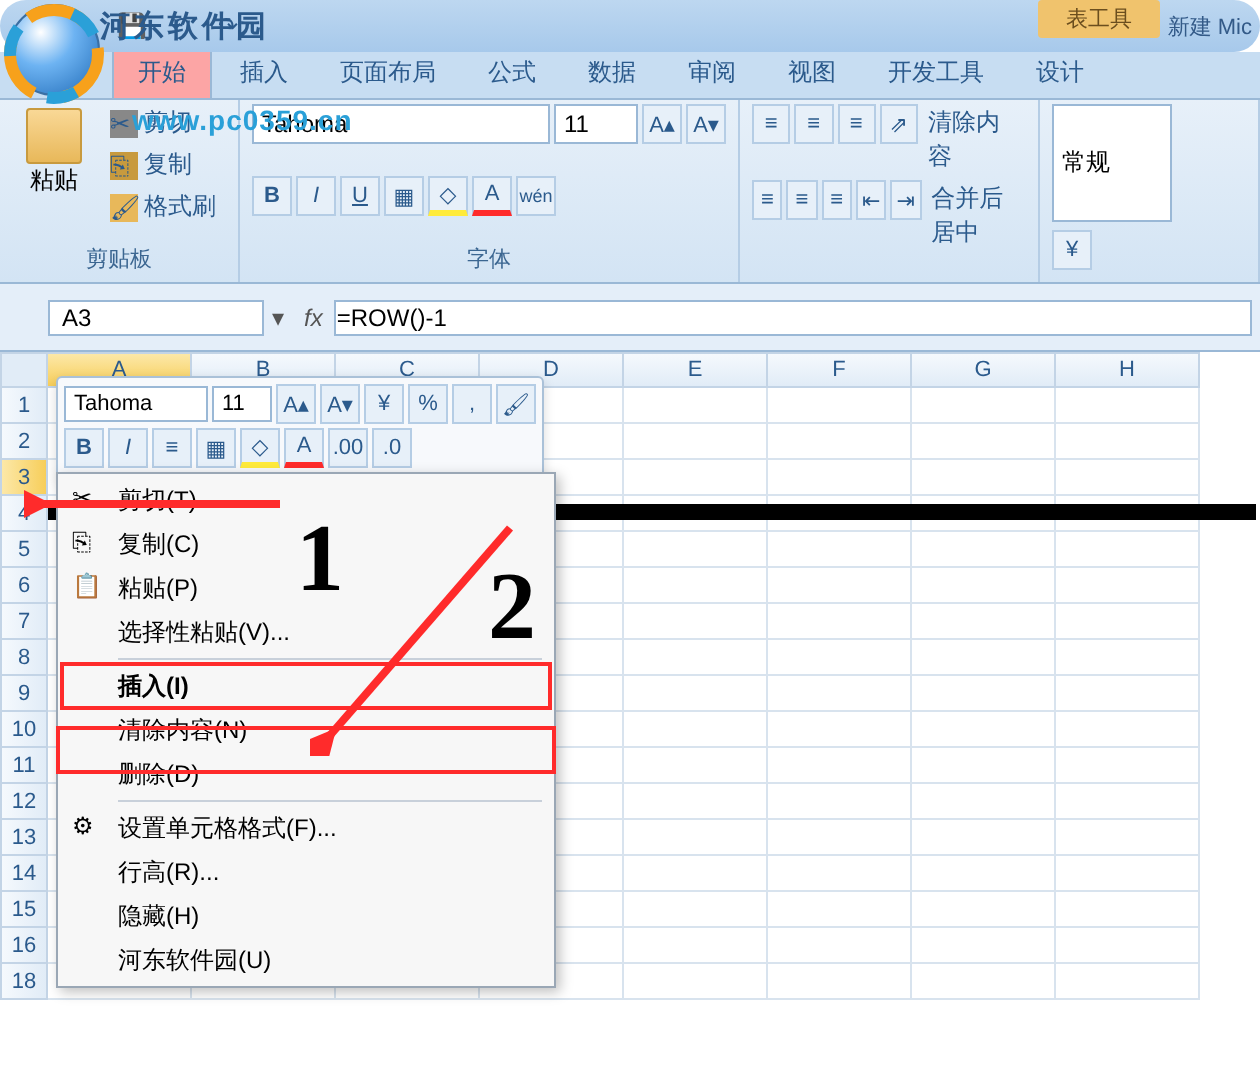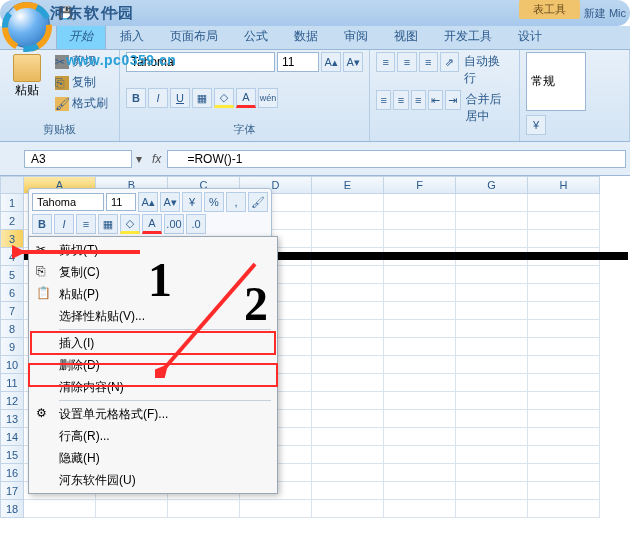--- a/index.html
+++ b/index.html
@@ -5,21 +5,21 @@
 *{margin:0;padding:0;box-sizing:border-box;font-family:Tahoma,"Microsoft YaHei",sans-serif;font-size:12px;}
 body{background:#fff;width:630px;height:544px;overflow:hidden;position:relative;}
 .titlebar{height:26px;background:linear-gradient(#bdd7f0,#a7c9eb);display:flex;align-items:center;position:relative;border-radius:13px;}
 .orb{width:46px;height:46px;border-radius:50%;background:radial-gradient(circle at 35% 30%,#fff,#6db3f2 40%,#1e69b5);position:absolute;left:4px;top:2px;z-index:10;border:1px solid #3b6fa3;}
 .qat{margin-left:56px;display:flex;gap:4px;}
 .qat-btn{width:20px;height:20px;border:1px solid transparent;display:flex;align-items:center;justify-content:center;color:#2b5a8c;}
 .contextual{position:absolute;right:50px;top:0;background:#f0c36d;padding:2px 14px;font-size:11px;color:#6b4e1e;border-radius:2px;}
 .doc-name{position:absolute;right:4px;top:6px;color:#335a88;font-size:11px;}
 .tabs{height:24px;background:#c7ddf2;display:flex;align-items:flex-end;padding-left:56px;gap:2px;border-bottom:1px solid #9ab8d6;}
 .tab{padding:4px 12px;color:#2b5a8c;cursor:pointer;}
-.tab.active{background:#7dd3fc;border:1px solid #9ab8d6;border-bottom:none;border-radius:3px 3px 0 0;font-style:italic;}
+.tab.active{background:#fca5a5;border:1px solid #9ab8d6;border-bottom:none;border-radius:3px 3px 0 0;}
 .watermark{position:absolute;left:66px;top:52px;color:#2aa0d8;font-weight:bold;font-size:14px;z-index:5;letter-spacing:0.5px;}
 .ribbon{height:92px;background:linear-gradient(#e7f0f9,#d3e4f4);display:flex;border-bottom:1px solid #9ab8d6;}
 .group{border-right:1px solid #b5cde5;padding:2px 6px;display:flex;flex-direction:column;justify-content:space-between;}
 .group-title{text-align:center;font-size:11px;color:#3b6691;padding:2px 0;}
 .clipboard{width:120px;}
 .clip-main{display:flex;gap:4px;}
 .paste-big{display:flex;flex-direction:column;align-items:center;width:42px;padding:2px;}
 .paste-icon{width:28px;height:28px;background:linear-gradient(#f9d896,#e8b85a);border:1px solid #c89a3e;border-radius:2px;}
 .clip-side{display:flex;flex-direction:column;gap:2px;}
 .clip-btn{display:flex;align-items:center;gap:3px;padding:1px 3px;color:#2b5a8c;}
@@ -30,38 +30,38 @@
 .size-combo{border:1px solid #9ab8d6;background:#fff;height:20px;width:42px;padding:0 4px;display:flex;align-items:center;}
 .fb{width:20px;height:20px;border:1px solid #b5cde5;display:flex;align-items:center;justify-content:center;background:#e7f0f9;color:#2b5a8c;font-size:11px;}
 .font-row2{display:flex;gap:2px;}
 .align-group{width:150px;}
 .align-rows{display:flex;flex-direction:column;gap:2px;}
 .align-row{display:flex;gap:2px;}
 .num-group{flex:1;}
 .namebox-row{height:34px;background:#e4eef9;display:flex;align-items:center;border-bottom:1px solid #9ab8d6;}
 .namebox{width:108px;border:1px solid #9ab8d6;background:#fff;height:18px;margin-left:24px;padding:0 6px;display:flex;align-items:center;}
 .fx{margin:0 6px;font-style:italic;color:#555;}
-.formula{border:1px solid #9ab8d6;background:#fff;height:18px;flex:1;padding:0 19px;display:flex;align-items:center;margin-right:4px;}
+.formula{border:1px solid #9ab8d6;background:#fff;height:18px;flex:1;padding:0 0;display:flex;align-items:center;margin-right:4px;}
 .grid-area{position:relative;background:#fff;}
 .col-headers{display:flex;height:18px;margin-left:24px;}
 .col-h{border:1px solid #c3d4e6;border-left:none;background:linear-gradient(#f5f9fd,#e1ecf7);text-align:center;font-size:11px;color:#2b5a8c;display:flex;align-items:center;justify-content:center;}
 .col-h.sel{background:linear-gradient(#fce8a8,#f7ce5a);}
 .rows{position:relative;}
 .row{display:flex;height:18px;}
 .row-h{width:24px;border:1px solid #c3d4e6;border-top:none;background:linear-gradient(90deg,#f5f9fd,#e1ecf7);text-align:center;font-size:11px;color:#2b5a8c;display:flex;align-items:center;justify-content:center;}
 .row-h.sel{background:linear-gradient(90deg,#fce8a8,#f7ce5a);}
 .cell{border-right:1px solid #d8e3ee;border-bottom:1px solid #d8e3ee;}
 .mini-toolbar{position:absolute;left:28px;top:188px;background:#f7f9fc;border:1px solid #aac1d8;border-radius:3px;padding:3px;box-shadow:0 2px 6px rgba(0,0,0,0.15);z-index:20;}
 .mt-row{display:flex;gap:2px;align-items:center;margin-bottom:2px;}
 .mt-combo{border:1px solid #9ab8d6;background:#fff;height:18px;padding:0 4px;display:flex;align-items:center;font-size:11px;}
 .context-menu{position:absolute;left:28px;top:236px;width:250px;background:#f7f7f7;border:1px solid #9aa7b5;box-shadow:2px 2px 6px rgba(0,0,0,0.25);z-index:20;padding:2px;}
 .cm-item{display:flex;align-items:center;height:22px;padding:0 6px 0 28px;position:relative;cursor:pointer;}
 .cm-ico{position:absolute;left:5px;width:16px;height:16px;}
 .cm-sep{height:1px;background:#c8d0da;margin:2px 4px 2px 28px;}
-.cm-item.highlight{outline:2px solid #ff2b2b;outline-offset:-1px;}
+.cm-item.highlight{outline:2px solid #ff2b2b;outline-offset:-1px;font-weight:bold;}
 .redbox{position:absolute;left:28px;top:363px;width:250px;height:24px;border:2px solid #ff2b2b;z-index:25;pointer-events:none;}
 .arrow1{position:absolute;left:12px;top:243px;z-index:30;}
 .arrow2{position:absolute;left:155px;top:258px;z-index:30;}
 .h1mark{position:absolute;left:148px;top:252px;font-size:48px;font-weight:bold;font-family:"Comic Sans MS",cursive;z-index:30;}
 .h2mark{position:absolute;left:244px;top:276px;font-size:48px;font-weight:bold;font-family:"Comic Sans MS",cursive;z-index:30;}
 .blackbar{position:absolute;left:24px;top:252px;right:2px;height:8px;background:#000;z-index:15;}
 .overlay-logo{position:absolute;left:2px;top:2px;width:50px;height:50px;z-index:50;}
 .side-text{position:absolute;left:50px;top:4px;color:#2b5a8c;font-size:15px;font-weight:bold;letter-spacing:2px;z-index:11;}
 </style>
 </head>
@@ -146,21 +146,21 @@
   </div>
 
   <div class="group align-group">
     <div class="align-rows">
       <div class="align-row">
         <div class="fb">≡</div>
         <div class="fb">≡</div>
         <div class="fb">≡</div>
         <div class="fb">⇗</div>
         <div class="clip-btn">
-            <span>自动换行</span>
+            <span>清除内容</span>
           </div>
       </div>
       <div class="align-row">
         <div class="fb">≡</div>
         <div class="fb">≡</div>
         <div class="fb">≡</div>
         <div class="fb">⇤</div>
         <div class="fb">⇥</div>
         <div class="clip-btn">
             <span>合并后居中</span>
@@ -370,31 +370,20 @@
         <div class="cell" style="width: 72px;"></div>
         <div class="cell" style="width: 72px;"></div>
         <div class="cell" style="width: 72px;"></div>
         <div class="cell" style="width: 72px;"></div>
         <div class="cell" style="width: 72px;"></div>
         <div class="cell" style="width: 72px;"></div>
         <div class="cell" style="width: 72px;"></div>
         <div class="cell" style="width: 72px;"></div>
       </div>
       <div class="row">
-        <div class="row-h">17</div>
-        <div class="cell" style="width: 72px;"></div>
-        <div class="cell" style="width: 72px;"></div>
-        <div class="cell" style="width: 72px;"></div>
-        <div class="cell" style="width: 72px;"></div>
-        <div class="cell" style="width: 72px;"></div>
-        <div class="cell" style="width: 72px;"></div>
-        <div class="cell" style="width: 72px;"></div>
-        <div class="cell" style="width: 72px;"></div>
-      </div>
-      <div class="row">
         <div class="row-h">18</div>
         <div class="cell" style="width: 72px;"></div>
         <div class="cell" style="width: 72px;"></div>
         <div class="cell" style="width: 72px;"></div>
         <div class="cell" style="width: 72px;"></div>
         <div class="cell" style="width: 72px;"></div>
         <div class="cell" style="width: 72px;"></div>
         <div class="cell" style="width: 72px;"></div>
         <div class="cell" style="width: 72px;"></div>
       </div>
@@ -440,24 +429,24 @@
       <span>粘贴(P)</span>
     </div>
     <div class="cm-item">
       <span>选择性粘贴(V)...</span>
     </div>
     <div class="cm-sep"></div>
     <div class="cm-item highlight">
       <span>插入(I)</span>
     </div>
     <div class="cm-item">
+      <span>清除内容(N)</span>
+    </div>
+    <div class="cm-item">
       <span>删除(D)</span>
-    </div>
-    <div class="cm-item">
-      <span>清除内容(N)</span>
     </div>
     <div class="cm-sep"></div>
     <div class="cm-item">
       <span class="cm-ico">⚙</span>
       <span>设置单元格格式(F)...</span>
     </div>
     <div class="cm-item">
       <span>行高(R)...</span>
     </div>
     <div class="cm-item">

